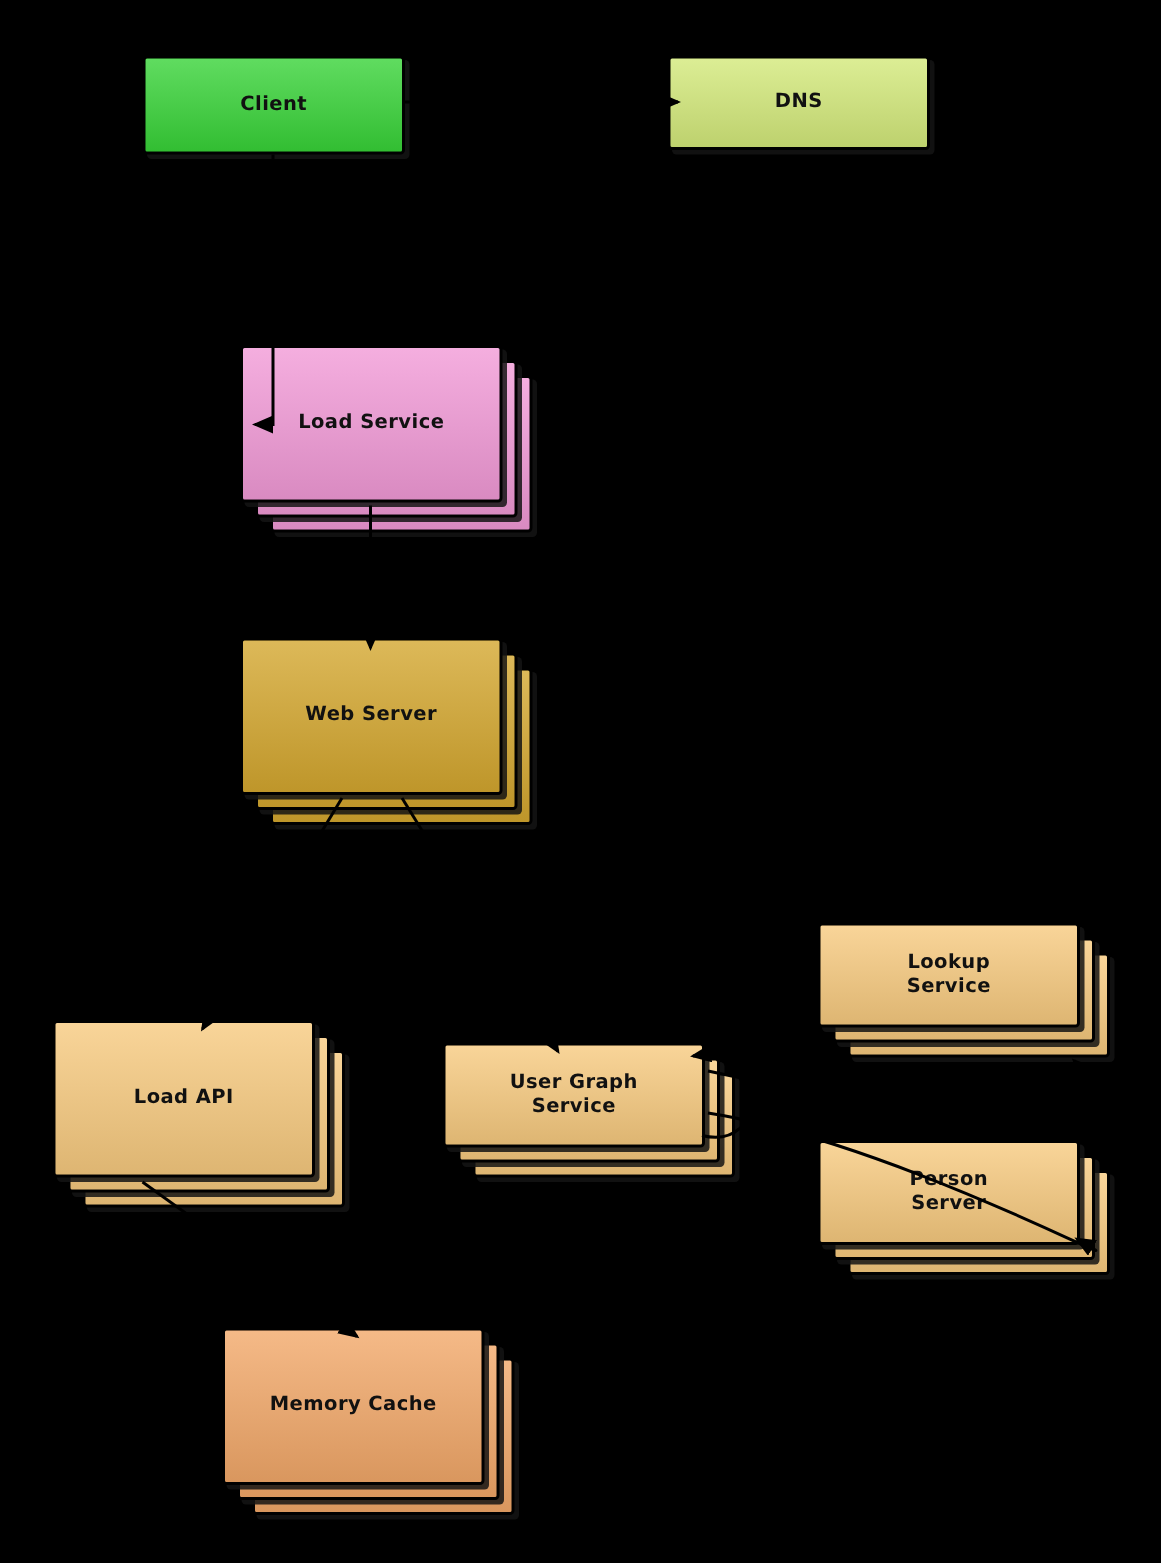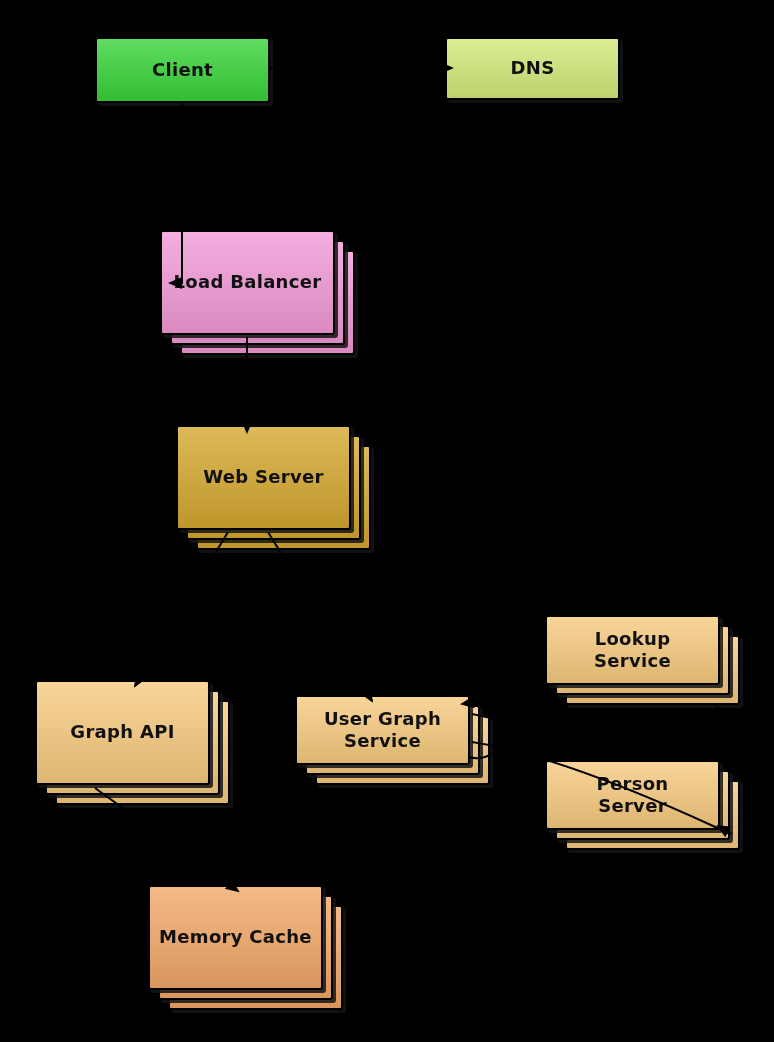--- a/index.html
+++ b/index.html
@@ -29,21 +29,21 @@
   }
   .stack.s1 { transform: translate(10px,10px); }
   .stack.s2 { transform: translate(20px,20px); }
   .face {
     display: flex;
     align-items: center;
     justify-content: center;
   }
   .label {
     font-weight: 700;
-    font-size: 18px;
+    font-size: 13px;
     line-height: 1.25;
     color: #111;
     text-align: center;
     white-space: pre-line;
     letter-spacing: 0.3px;
   }
   #edge-layer {
     position: absolute;
     inset: 0;
     z-index: 5;
@@ -64,37 +64,37 @@
   <div class="node" style="left: 445px; top: 37px; width: 175px; height: 63px;">
     <div class="layer face" style="background-color: rgb(211, 233, 122);">
       <span class="label">DNS</span>
     </div>
   </div>
 
   <div class="node" style="left: 160px; top: 230px; width: 175px; height: 105px;">
     <div class="layer stack s2" style="background-color: rgb(242, 154, 215);"></div>
     <div class="layer stack s1" style="background-color: rgb(242, 154, 215);"></div>
     <div class="layer face" style="background-color: rgb(242, 154, 215);">
-      <span class="label">Load Balancer</span>
+      <span class="label">Load Service</span>
     </div>
   </div>
 
-  <div class="node" style="left: 176px; top: 425px; width: 175px; height: 105px;">
+  <div class="node" style="left: 160px; top: 425px; width: 175px; height: 105px;">
     <div class="layer stack s2" style="background-color: rgb(212, 167, 47);"></div>
     <div class="layer stack s1" style="background-color: rgb(212, 167, 47);"></div>
     <div class="layer face" style="background-color: rgb(212, 167, 47);">
       <span class="label">Web Server</span>
     </div>
   </div>
 
   <div class="node" style="left: 35px; top: 680px; width: 175px; height: 105px;">
     <div class="layer stack s2" style="background-color: rgb(247, 202, 127);"></div>
     <div class="layer stack s1" style="background-color: rgb(247, 202, 127);"></div>
     <div class="layer face" style="background-color: rgb(247, 202, 127);">
-      <span class="label">Graph API</span>
+      <span class="label">Load API</span>
     </div>
   </div>
 
   <div class="node" style="left: 295px; top: 695px; width: 175px; height: 70px;">
     <div class="layer stack s2" style="background-color: rgb(247, 202, 127);"></div>
     <div class="layer stack s1" style="background-color: rgb(247, 202, 127);"></div>
     <div class="layer face" style="background-color: rgb(247, 202, 127);">
       <span class="label">User Graph
 Service</span>
     </div>

